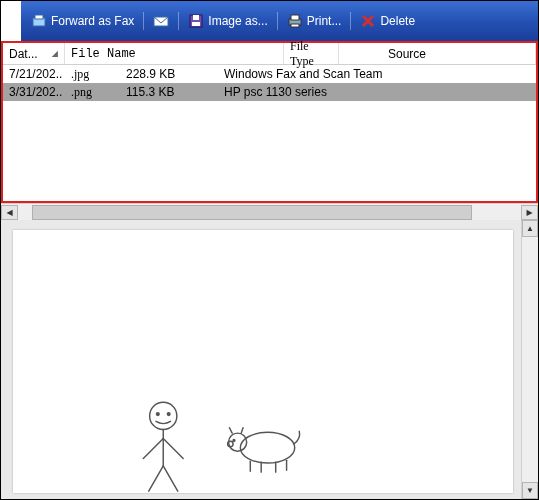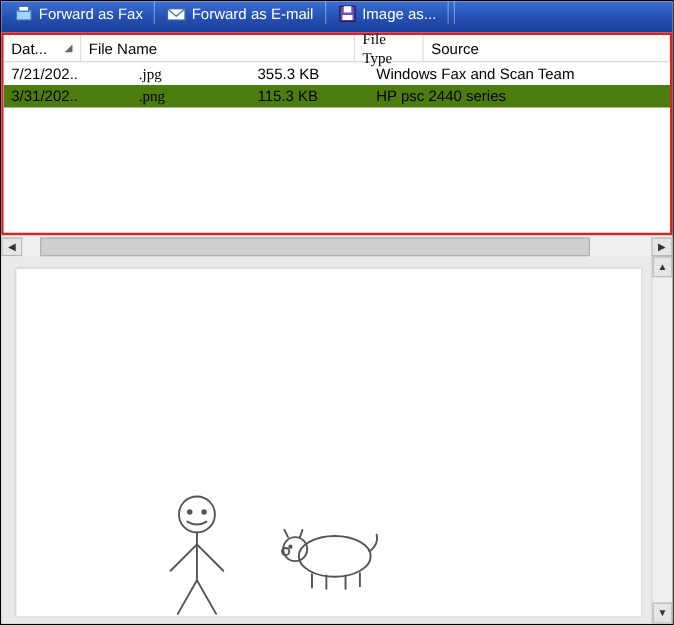--- a/index.html
+++ b/index.html
@@ -9,27 +9,28 @@
     width: 539px;
     height: 500px;
     border: 1px solid #000;
     background: #fff;
     overflow: hidden;
     display: flex;
     flex-direction: column;
   }
   .toolbar {
     background: linear-gradient(to bottom, #3b6fd4 0%, #2451b3 50%, #1a3e9a 100%);
-    height: 25px;
+    height: 40px;
     display: flex;
-    align-items: flex-start;
+    align-items: center;
     padding: 0 4px;
     color: #fff;
     font-size: 12px;
     gap: 2px;
+    margin-left: 20px;
   }
   .tb-item {
     display: flex;
     align-items: center;
     gap: 4px;
     padding: 2px 6px;
     cursor: pointer;
     white-space: nowrap;
   }
   .tb-sep {
@@ -66,33 +67,32 @@
     right:6px;
     font-size:8px;
     color:#666;
   }
   .list-rows { flex:1; overflow:hidden; background:#fff; }
   .row {
     display:flex;
     height:18px;
     align-items:center;
     font-size:12px;
-    gap:40px;
-  }
-  .row.selected { background:#4d7c0f; }
+  }
+  .row.selected { background:#a3a3a3; }
   .row .cell {
     padding:1px 6px;
     white-space:nowrap;
     overflow:hidden;
   }
   .col-date{width:62px;}
-  .col-file{width:219px;}
+  .col-file{width:219px;font-family:Liberation Mono, monospace;}
   .col-type{width:55px;font-family:Liberation Serif, serif;}
   .col-size{width:55px;}
-  .col-source{flex:1;}
+  .col-source{flex:1;margin-left:43px;}
   .hscroll {
     height:17px;
     background:#f0f0f0;
     border-top:1px solid #d0d0d0;
     display:flex;
     align-items:center;
   }
   .hs-btn{width:17px;height:15px;background:#e5e5e5;border:1px solid #b5b5b5;display:flex;align-items:center;justify-content:center;font-size:8px;color:#333;}
   .hs-track{flex:1;height:15px;background:#efefef;position:relative;}
   .hs-thumb{position:absolute;left:14px;top:0;height:15px;width:440px;background:#cfcfcf;border:1px solid #b0b0b0;}
@@ -118,35 +118,52 @@
     <span>Forward as Fax</span>
   </div>
   <div class="tb-sep"></div>
   <div class="tb-item">
     <span class="tb-icon">
       <svg viewBox="0 0 16 16">
           <rect x="1" y="4" width="14" height="9" fill="#fff" stroke="#3a6aa8"></rect>
           <path d="M1 4 L8 10 L15 4" fill="none" stroke="#3a6aa8"></path>
         </svg>
     </span>
-    <span>Forward as E-mail</span>
   </div>
   <div class="tb-sep"></div>
   <div class="tb-item">
     <span class="tb-icon">
       <svg viewBox="0 0 16 16">
           <rect x="2" y="2" width="12" height="12" fill="#6e4fb5" stroke="#2e154f"></rect>
           <rect x="5" y="2" width="6" height="5" fill="#fff"></rect>
           <rect x="4" y="9" width="8" height="4" fill="#fff"></rect>
         </svg>
     </span>
     <span>Image as...</span>
   </div>
   <div class="tb-sep"></div>
-  <div class="tb-sep"></div>
+  <div class="tb-item">
+    <span class="tb-icon">
+      <svg viewBox="0 0 16 16">
+          <rect x="2" y="6" width="12" height="6" fill="#8aa" stroke="#334"></rect>
+          <rect x="4" y="2" width="8" height="5" fill="#fff" stroke="#334"></rect>
+          <rect x="4" y="11" width="8" height="3" fill="#fff" stroke="#334"></rect>
+        </svg>
+    </span>
+    <span>Print...</span>
+  </div>
+  <div class="tb-sep"></div>
+  <div class="tb-item">
+    <span class="tb-icon">
+      <svg viewBox="0 0 16 16">
+          <path d="M3 3 L13 13 M13 3 L3 13" stroke="#d03030" stroke-width="3"></path>
+        </svg>
+    </span>
+    <span>Delete</span>
+  </div>
 </div>
 
 <div class="list-area">
   <div class="list-header">
     <div class="col col-date">
       <span>Dat...</span>
       <span class="sort-arrow">◢</span>
     </div>
     <div class="col col-file">
         <span>File Name</span>
@@ -155,28 +172,28 @@
         <span>File Type</span>
       </div>
     <div class="col col-source">
         <span>Source</span>
       </div>
   </div>
   <div class="list-rows">
     <div class="row">
       <div class="cell col-date">7/21/202..</div>
       <div class="cell col-type">.jpg</div>
-      <div class="cell col-size">355.3 KB</div>
+      <div class="cell col-size">228.9 KB</div>
       <div class="cell col-source">Windows Fax and Scan Team</div>
     </div>
     <div class="row selected">
       <div class="cell col-date">3/31/202..</div>
       <div class="cell col-type">.png</div>
       <div class="cell col-size">115.3 KB</div>
-      <div class="cell col-source">HP psc 2440 series</div>
+      <div class="cell col-source">HP psc 1130 series</div>
     </div>
   </div>
 </div>
 
 <div class="hscroll">
   <div class="hs-btn">◀</div>
   <div class="hs-track">
     <div class="hs-thumb"></div>
   </div>
   <div class="hs-btn">▶</div>

